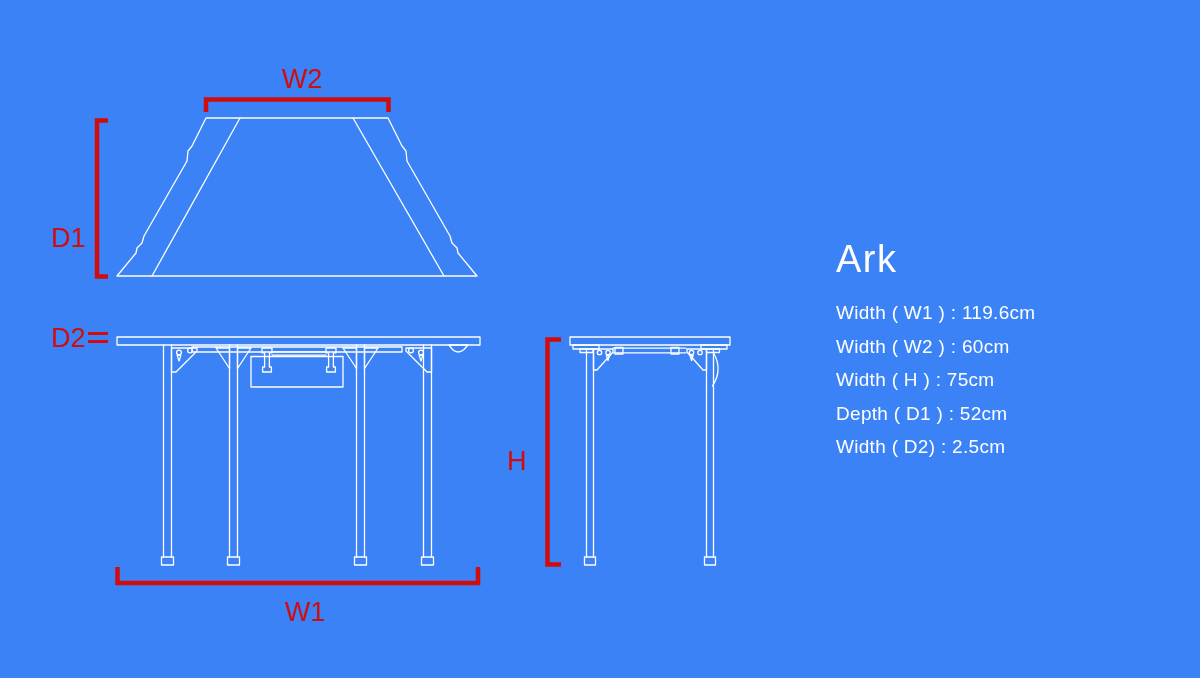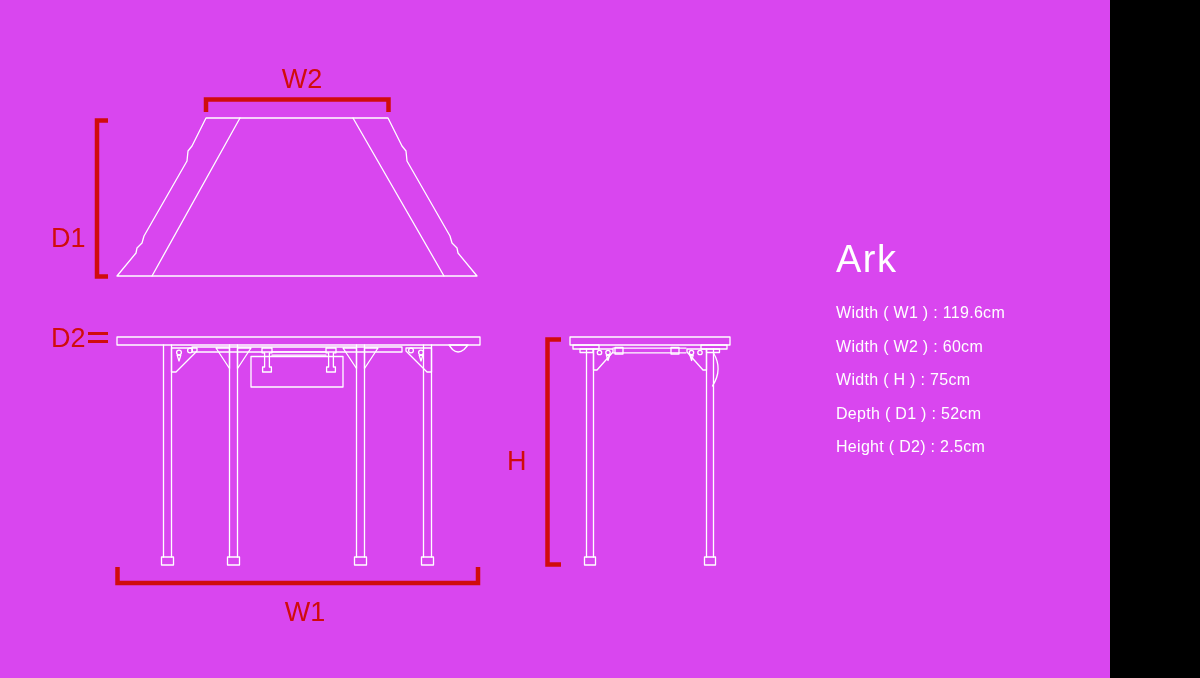--- a/index.html
+++ b/index.html
@@ -1,27 +1,27 @@
 <!DOCTYPE html>
 <html><head>
 <meta charset="utf-8">
 <style>
   html,body{margin:0;padding:0;background:#000;}
   .stage{
-    position:relative;width:1110px;height:678px;background:#d946ef;
+    position:relative;width:1200px;height:678px;background:#3b82f6;
     overflow:hidden;font-family:"Liberation Sans",sans-serif;
   }
   svg{position:absolute;left:0;top:0;}
   .wline{stroke:#ffffff;stroke-width:1.3;fill:none;stroke-linejoin:round;stroke-linecap:round;}
   .rline{stroke:#d00c0c;stroke-width:4.5;fill:none;stroke-linejoin:miter;stroke-linecap:butt;}
   .rline-thin{stroke:#d00c0c;stroke-width:3.2;fill:none;stroke-linecap:butt;}
   .dim-label{fill:#d00c0c;font-family:"Liberation Sans",sans-serif;font-size:27px;font-weight:400;}
   .info{position:absolute;left:836px;color:#ffffff;}
   .info-title{top:238px;font-size:38px;letter-spacing:1.5px;font-weight:400;}
-  .info-specs{top:296px;font-size:16px;line-height:33.5px;letter-spacing:0.3px;font-weight:400;}
+  .info-specs{top:296px;font-size:19px;line-height:33.5px;letter-spacing:0.3px;font-weight:400;}
 </style>
 </head>
 <body>
 
 <div class="stage">
 
   <svg width="1200" height="678" viewBox="0 0 1200 678">
 
     <g class="wline">
       <path d="M206,118 L388,118 L399,140 L402,146 L406,151 L407,161 L450,236 L452,243 L457,248 L458,253 L477,276
@@ -133,16 +133,16 @@
     <text class="dim-label" x="305" y="621" text-anchor="middle">W1</text>
     <text class="dim-label" x="507" y="470">H</text>
   </svg>
 
   <div class="info info-title">Ark</div>
   <div class="info info-specs">
     <div>Width ( W1 )  : 119.6cm</div>
     <div>Width ( W2 )  : 60cm</div>
     <div>Width ( H ) : 75cm</div>
     <div>Depth ( D1 )  : 52cm</div>
-    <div>Height ( D2)  : 2.5cm</div>
+    <div>Width ( D2)  : 2.5cm</div>
   </div>
 
 </div>
 
 </body></html>

